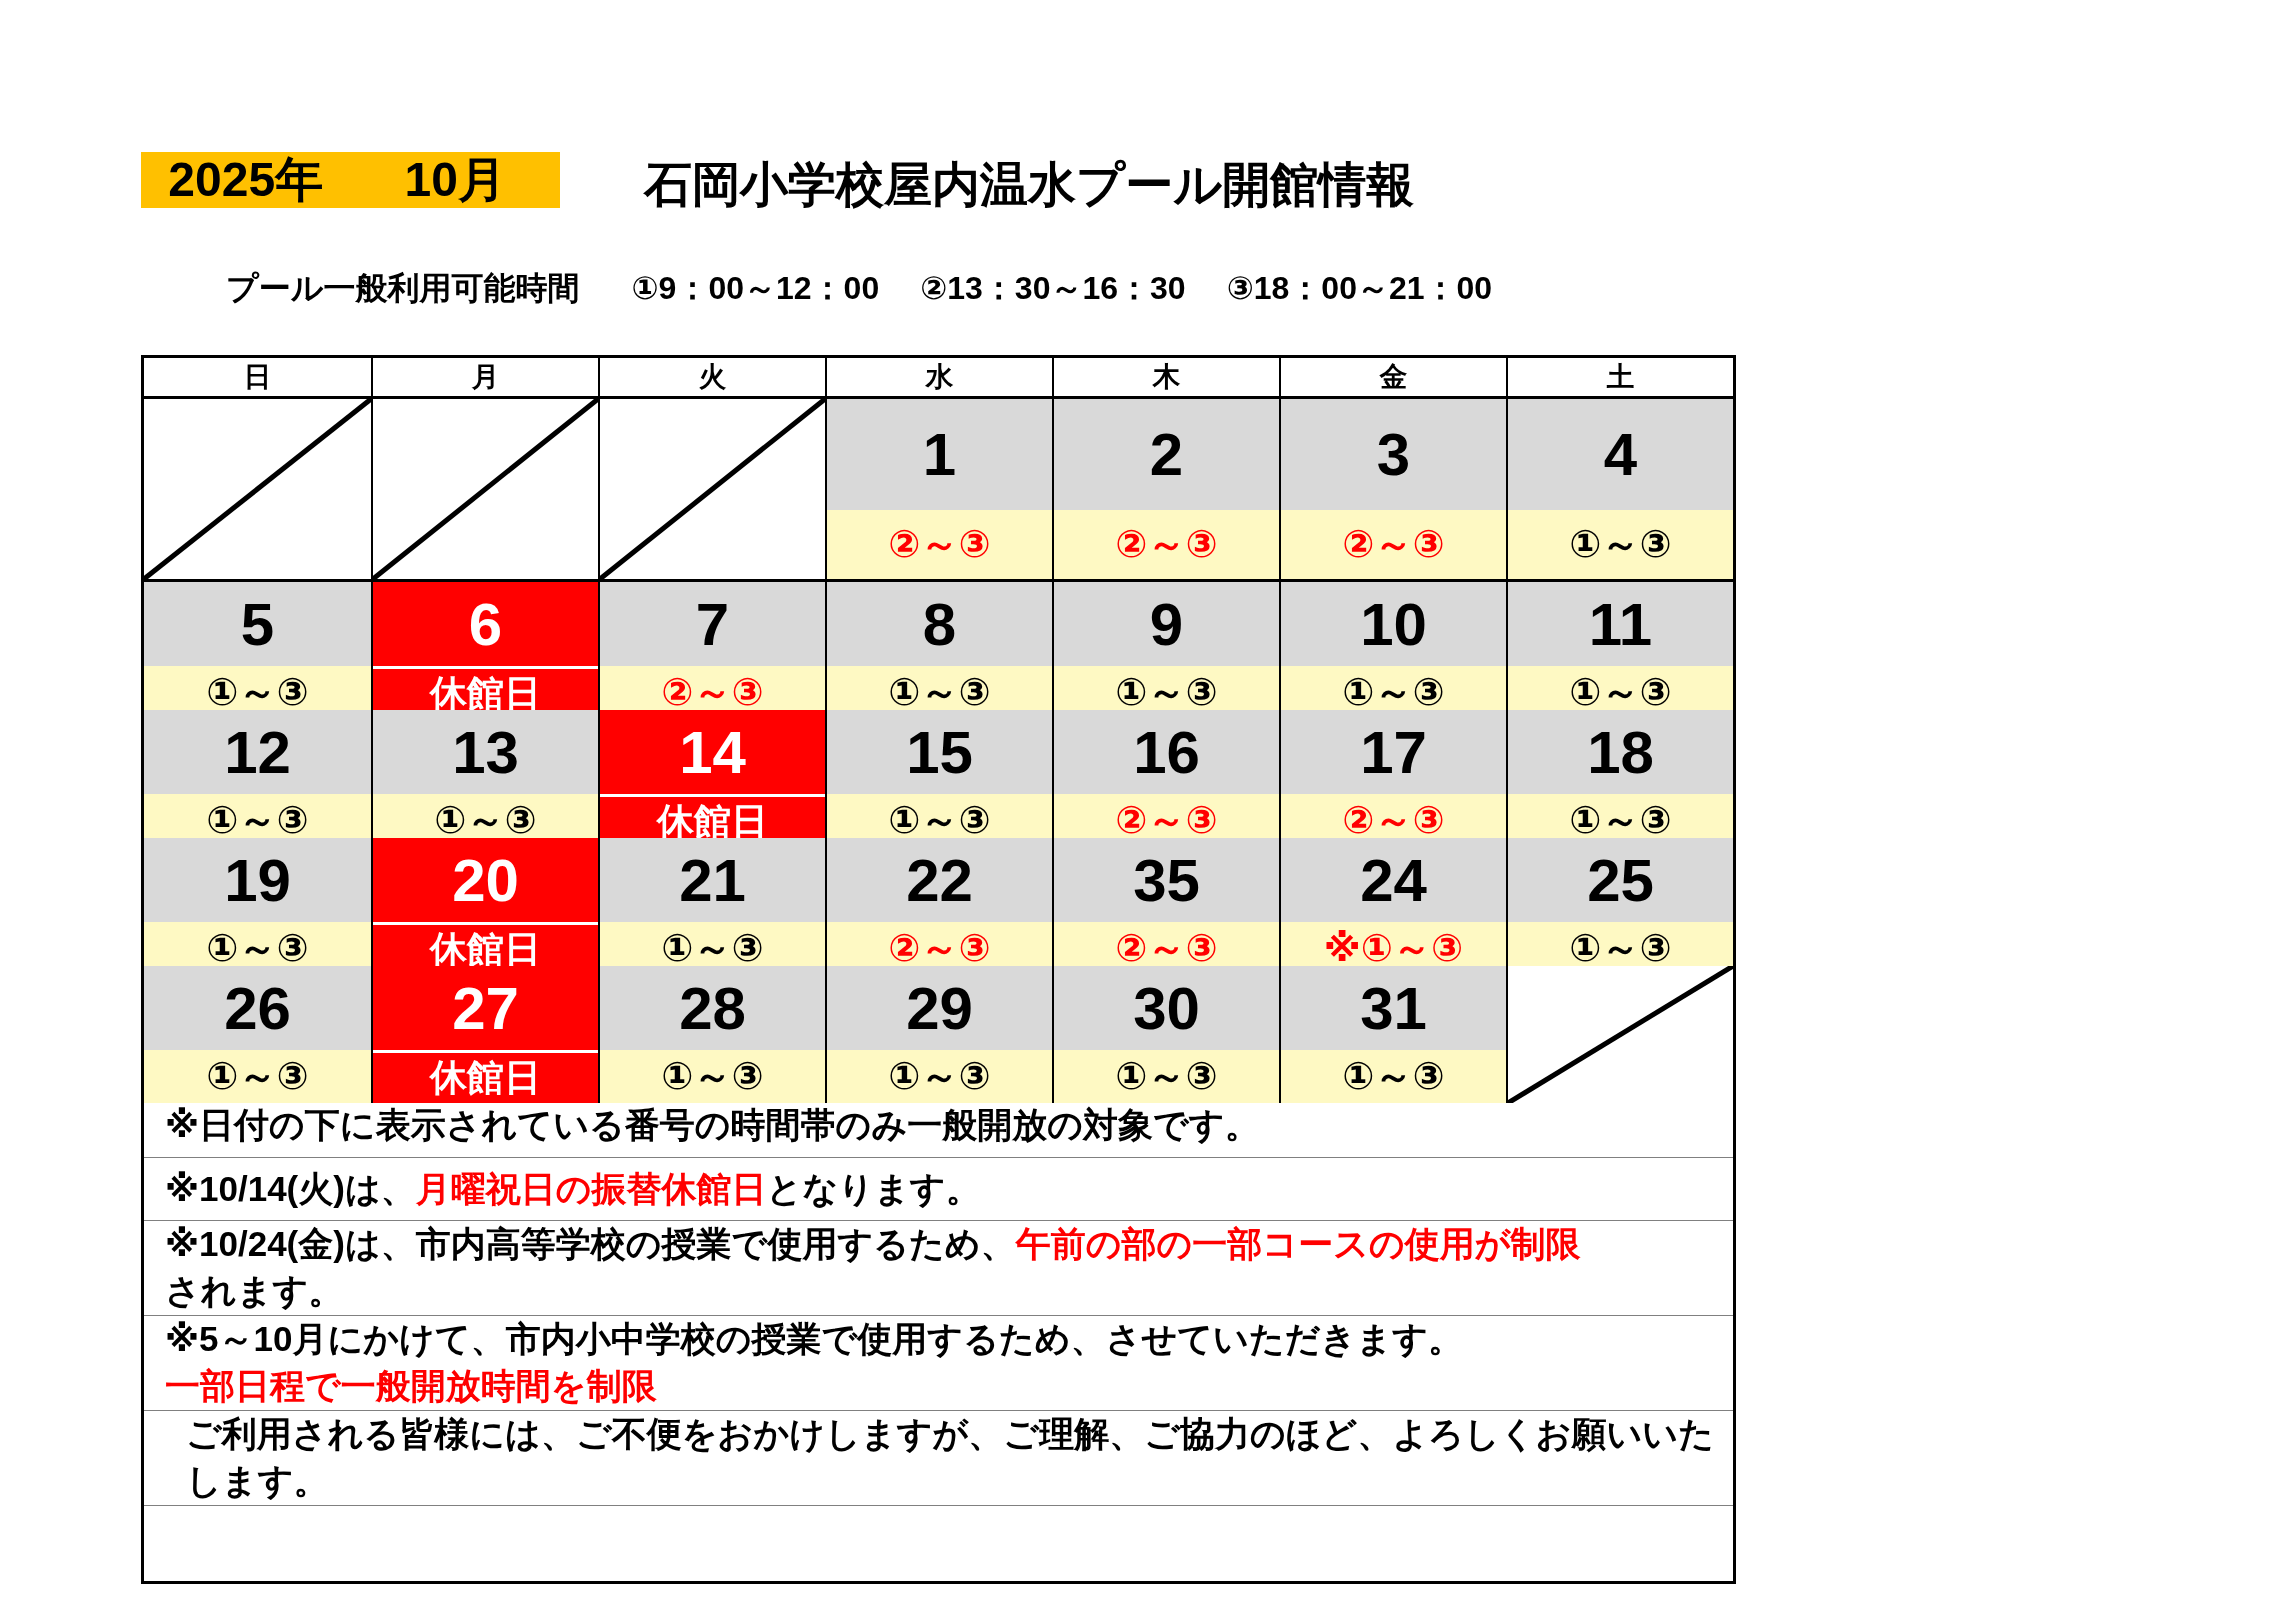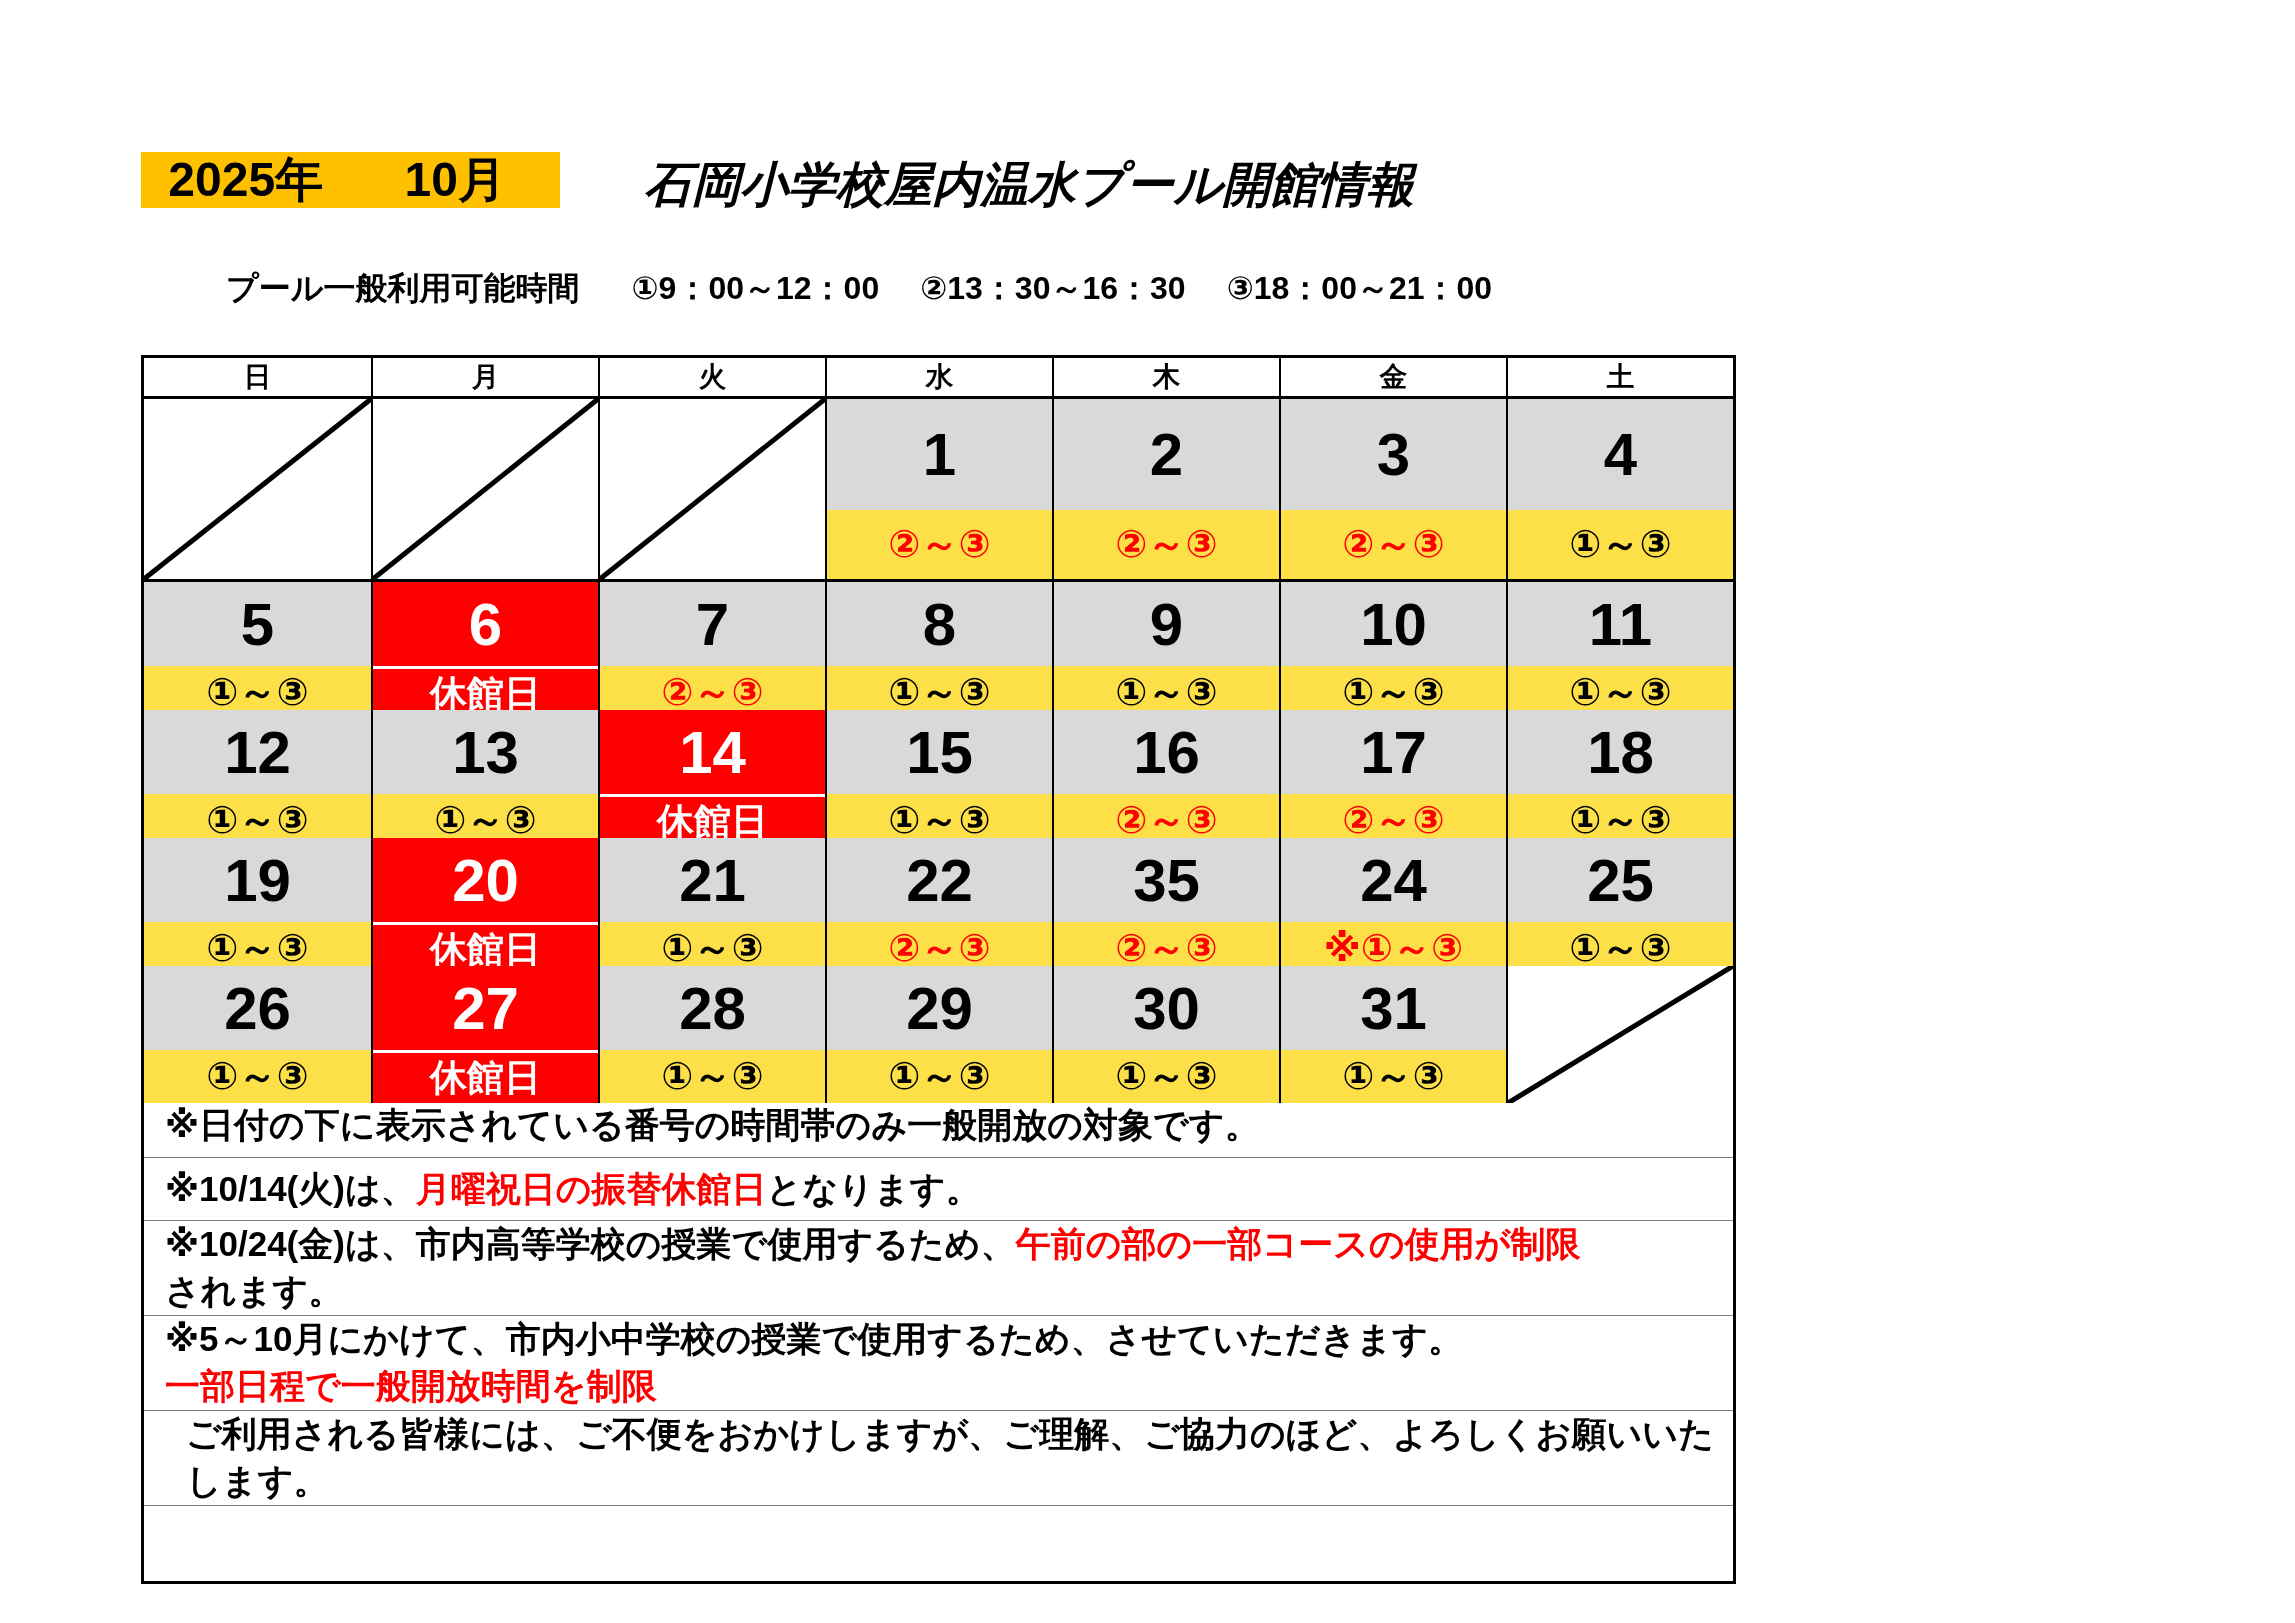--- a/index.html
+++ b/index.html
@@ -8,21 +8,21 @@
     width:2295px; height:1623px; position:relative;
     font-family:"Liberation Sans","DejaVu Sans",sans-serif;
     font-weight:bold; color:#000; overflow:hidden;
   }
 
   
   .ym-box { position:absolute; left:141px; top:152px; width:419px; height:56px;
             background:var(--accent-yellow,#FFC000); display:flex; }
   .ym-box span { flex:1; display:flex; align-items:center; justify-content:center; font-size:48px; }
   .page-title { position:absolute; left:644px; top:152px; height:65px;
-                display:flex; align-items:center; font-size:48px;font-style:italic; }
+                display:flex; align-items:center; font-size:48px; }
 
   
   .hours-line { position:absolute; left:226px; top:259px; height:60px;
                 display:flex; align-items:center; font-size:32px; }
   .hours-line .slot { margin-left:41px; }
   .hours-line .slot.first { margin-left:52px; }
 
   
   .calendar { position:absolute; left:141px; top:355px; width:1595px;
               border:3.9px solid var(--border-black,#000); background:#fff; }
@@ -35,21 +35,21 @@
   .week { display:grid; grid-template-columns:repeat(7,1fr); height:128px;
           border-bottom:3.3px solid var(--border-black,#000); }
   .week.first { height:183px; }
   .cell { display:flex; flex-direction:column; position:relative;
           border-left:2.6px solid var(--border-black,#000); background:#fff; }
   .cell:first-child { border-left:none; }
   .date-part { height:84px; background:var(--date-cell-gray,#D9D9D9);
                display:flex; align-items:center; justify-content:center; font-size:60px; }
   .week.first .date-part { height:111px; }
   .time-part { flex:1; display:flex; align-items:center; justify-content:center;
-               font-size:38px; background:#fde047; }
+               font-size:38px; background:#fef9c3; }
   .cell.closed .date-part { background:var(--closed-red,#FF0000); color:#fff; }
   .cell.closed .time-part { background:var(--closed-red,#FF0000); color:#ffffff;
                             border-top:3.3px solid #fff; font-size:37px; }
   .time-text.red { color:var(--red-text,#FF0000); }
   .cell.empty { background:#fff; }
   .cell.empty svg { position:absolute; left:0; top:0; width:100%; height:100%; display:block; }
 
   
   .note-row { min-height:63px; display:flex; align-items:center; padding-left:21px;
               font-size:35px; border-top:1.3px solid var(--note-divider-gray,#808080);

